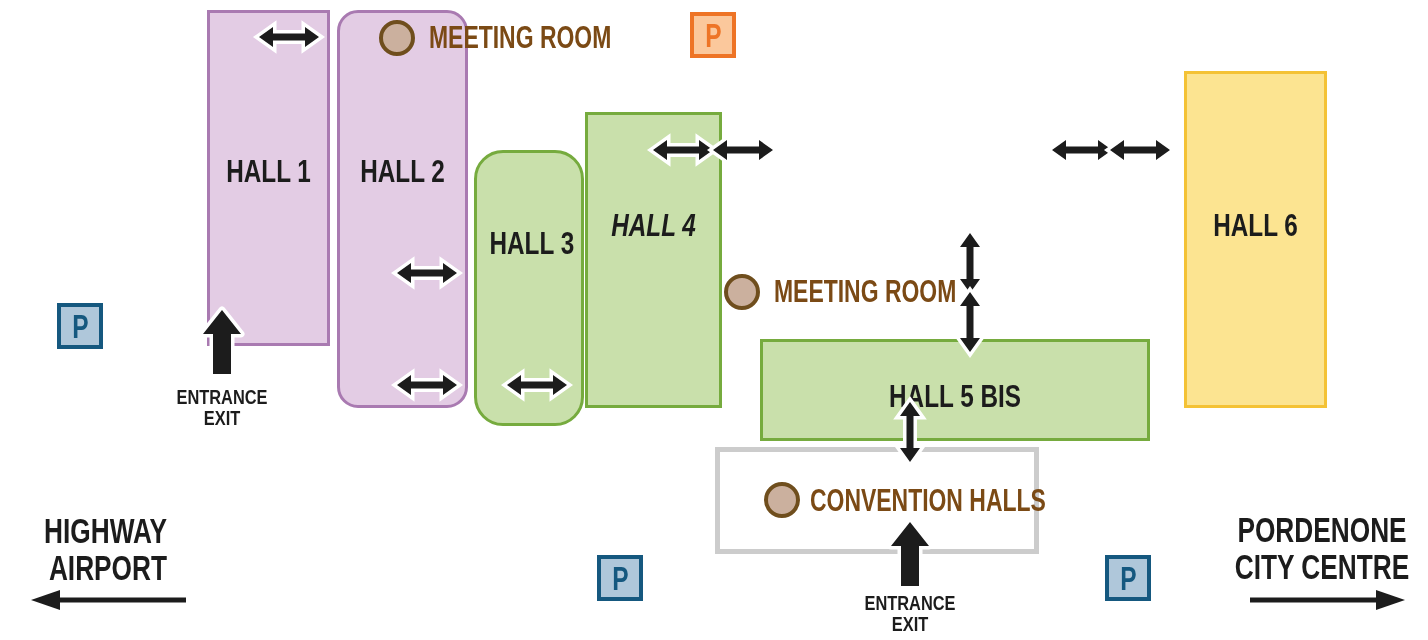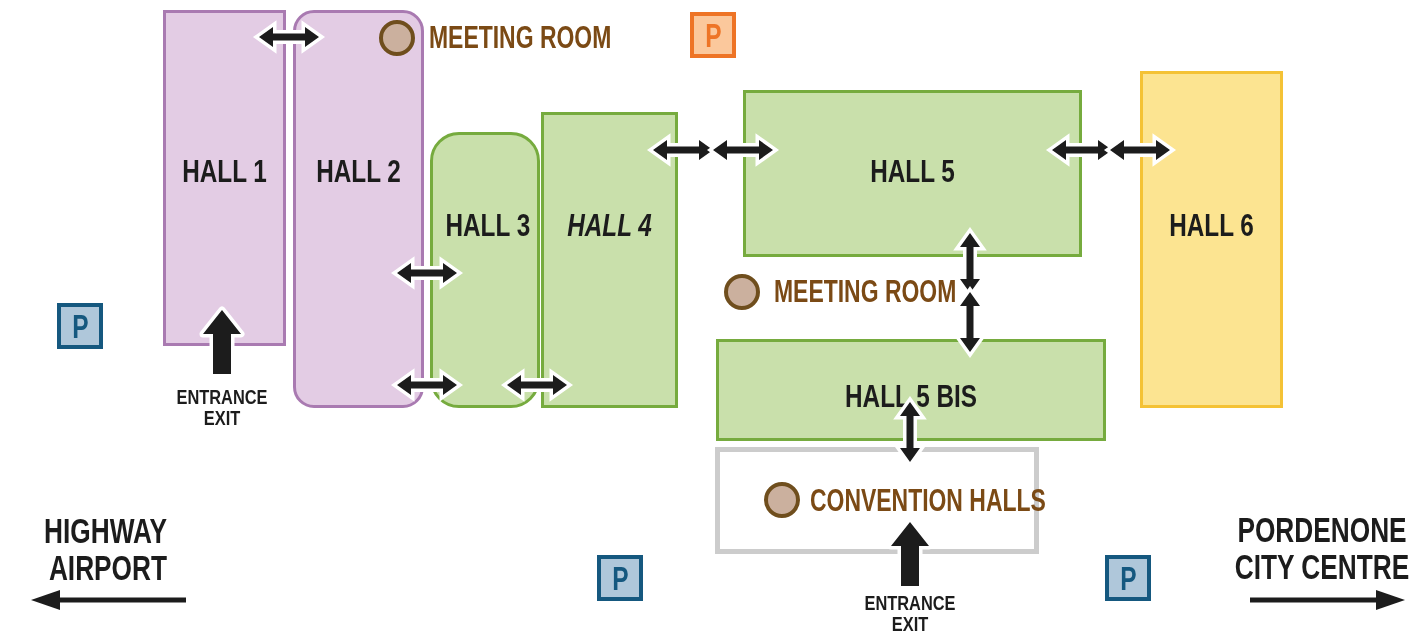--- a/index.html
+++ b/index.html
@@ -1,32 +1,32 @@
 <!DOCTYPE html>
 <html style="--purple-fill: #e3cce4; --purple-border: #a97ab1; --green-fill: #c9e0ab; --green-border: #76ab3e; --yellow-fill: #fce491; --yellow-border: #f4c235; --blue-parking-fill: #afc7da; --blue-parking-border: #15587f; --orange-parking-fill: #fbc89c; --orange-parking-border: #ee7426; --meeting-fill: #cbb09e; --meeting-border: #6f4e1d; --brown-text: #7b4a15; --gray-border: #cccccc; --black: #1c1c1c;"><head>
 <meta charset="utf-8">
 <style>
   html,body { margin:0; padding:0; background:#fff; }
   #map {
     position:relative; width:1428px; height:640px; background:#fff;
     overflow:hidden; font-family:"Liberation Sans", sans-serif;
   }
   
-  .hall { position:absolute; border:3px solid; box-sizing:border-box; }
+  .hall { position:absolute; border:3px solid; box-sizing:border-box;margin-left:44px; }
   .hall.purple { background:var(--purple-fill); border-color:var(--purple-border); }
   .hall.green  { background:var(--green-fill);  border-color:var(--green-border); }
   .hall.yellow { background:var(--yellow-fill); border-color:var(--yellow-border); }
   .hall-label {
     position:absolute; left:0; right:0; text-align:center;
     font-size:32px; line-height:32px; font-weight:700; color:var(--black);
     transform:scaleX(.76); white-space:nowrap;
   }
   #hall-1 { left:163px; top:10px;  width:123px; height:336px; }
   #hall-2 { left:293px; top:10px;  width:131px; height:398px;border-radius:21px; }
-  #hall-3 { left:430px; top:132px; width:110px; height:276px;border-radius:29px; }
+  #hall-3 { left:430px; top:150px; width:110px; height:276px;border-radius:29px; }
   #hall-4 { left:541px; top:112px; width:137px; height:296px;font-style:italic; }
   #hall-5 { left:743px; top:90px;  width:339px; height:167px; }
   #hall-5-bis { left:716px; top:339px; width:390px; height:102px; }
   #hall-6 { left:1140px; top:71px; width:143px; height:337px; }
   #hall-1 .hall-label { top:142px; }
   #hall-2 .hall-label { top:142px; }
   #hall-3 .hall-label { top:74px; }
   #hall-4 .hall-label { top:94px; }
   #hall-5 .hall-label { top:62px; }
   #hall-5-bis .hall-label { top:38px; }
@@ -102,23 +102,20 @@
   </div>
   <div class="hall purple" id="hall-2">
     <span class="hall-label">HALL 2</span>
   </div>
   <div class="hall green" id="hall-3">
     <span class="hall-label">HALL 3</span>
   </div>
   <div class="hall green" id="hall-4">
     <span class="hall-label">HALL 4</span>
   </div>
-  <div class="hall green" id="hall-5">
-    <span class="hall-label">HALL 5</span>
-  </div>
   <div class="hall green" id="hall-5-bis">
     <span class="hall-label">HALL 5 BIS</span>
   </div>
   <div class="hall yellow" id="hall-6">
     <span class="hall-label">HALL 6</span>
   </div>
 
   <div id="convention-box"></div>
 
   <div class="dot" id="dot-mr-top"></div>

